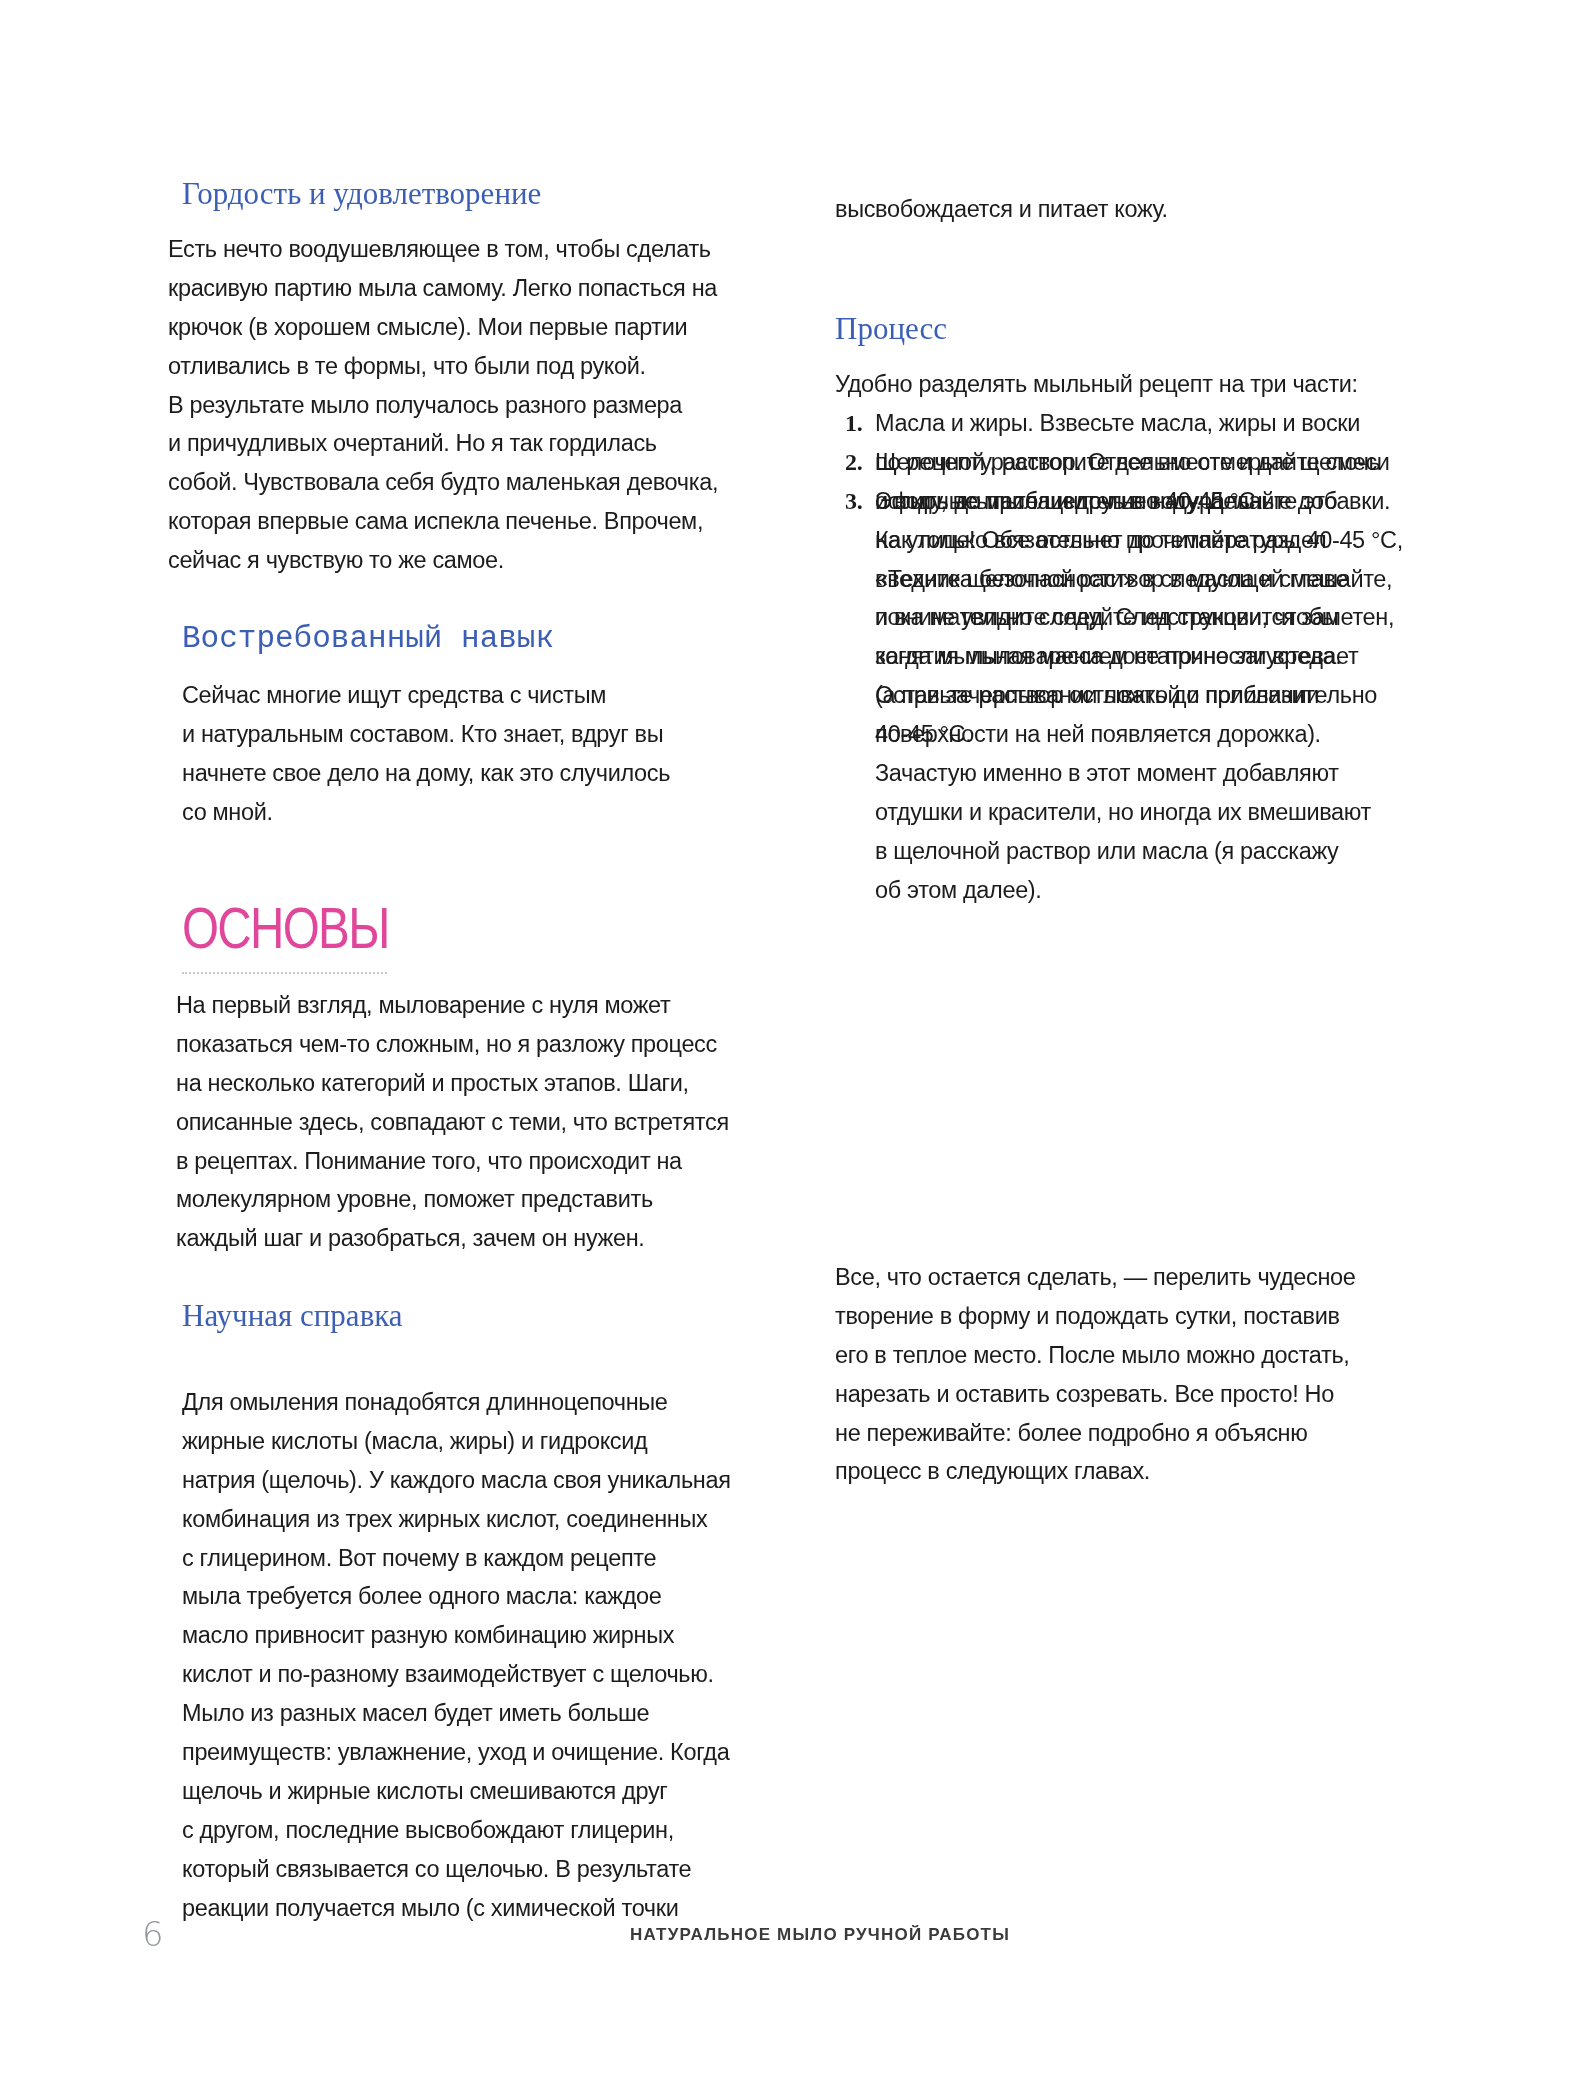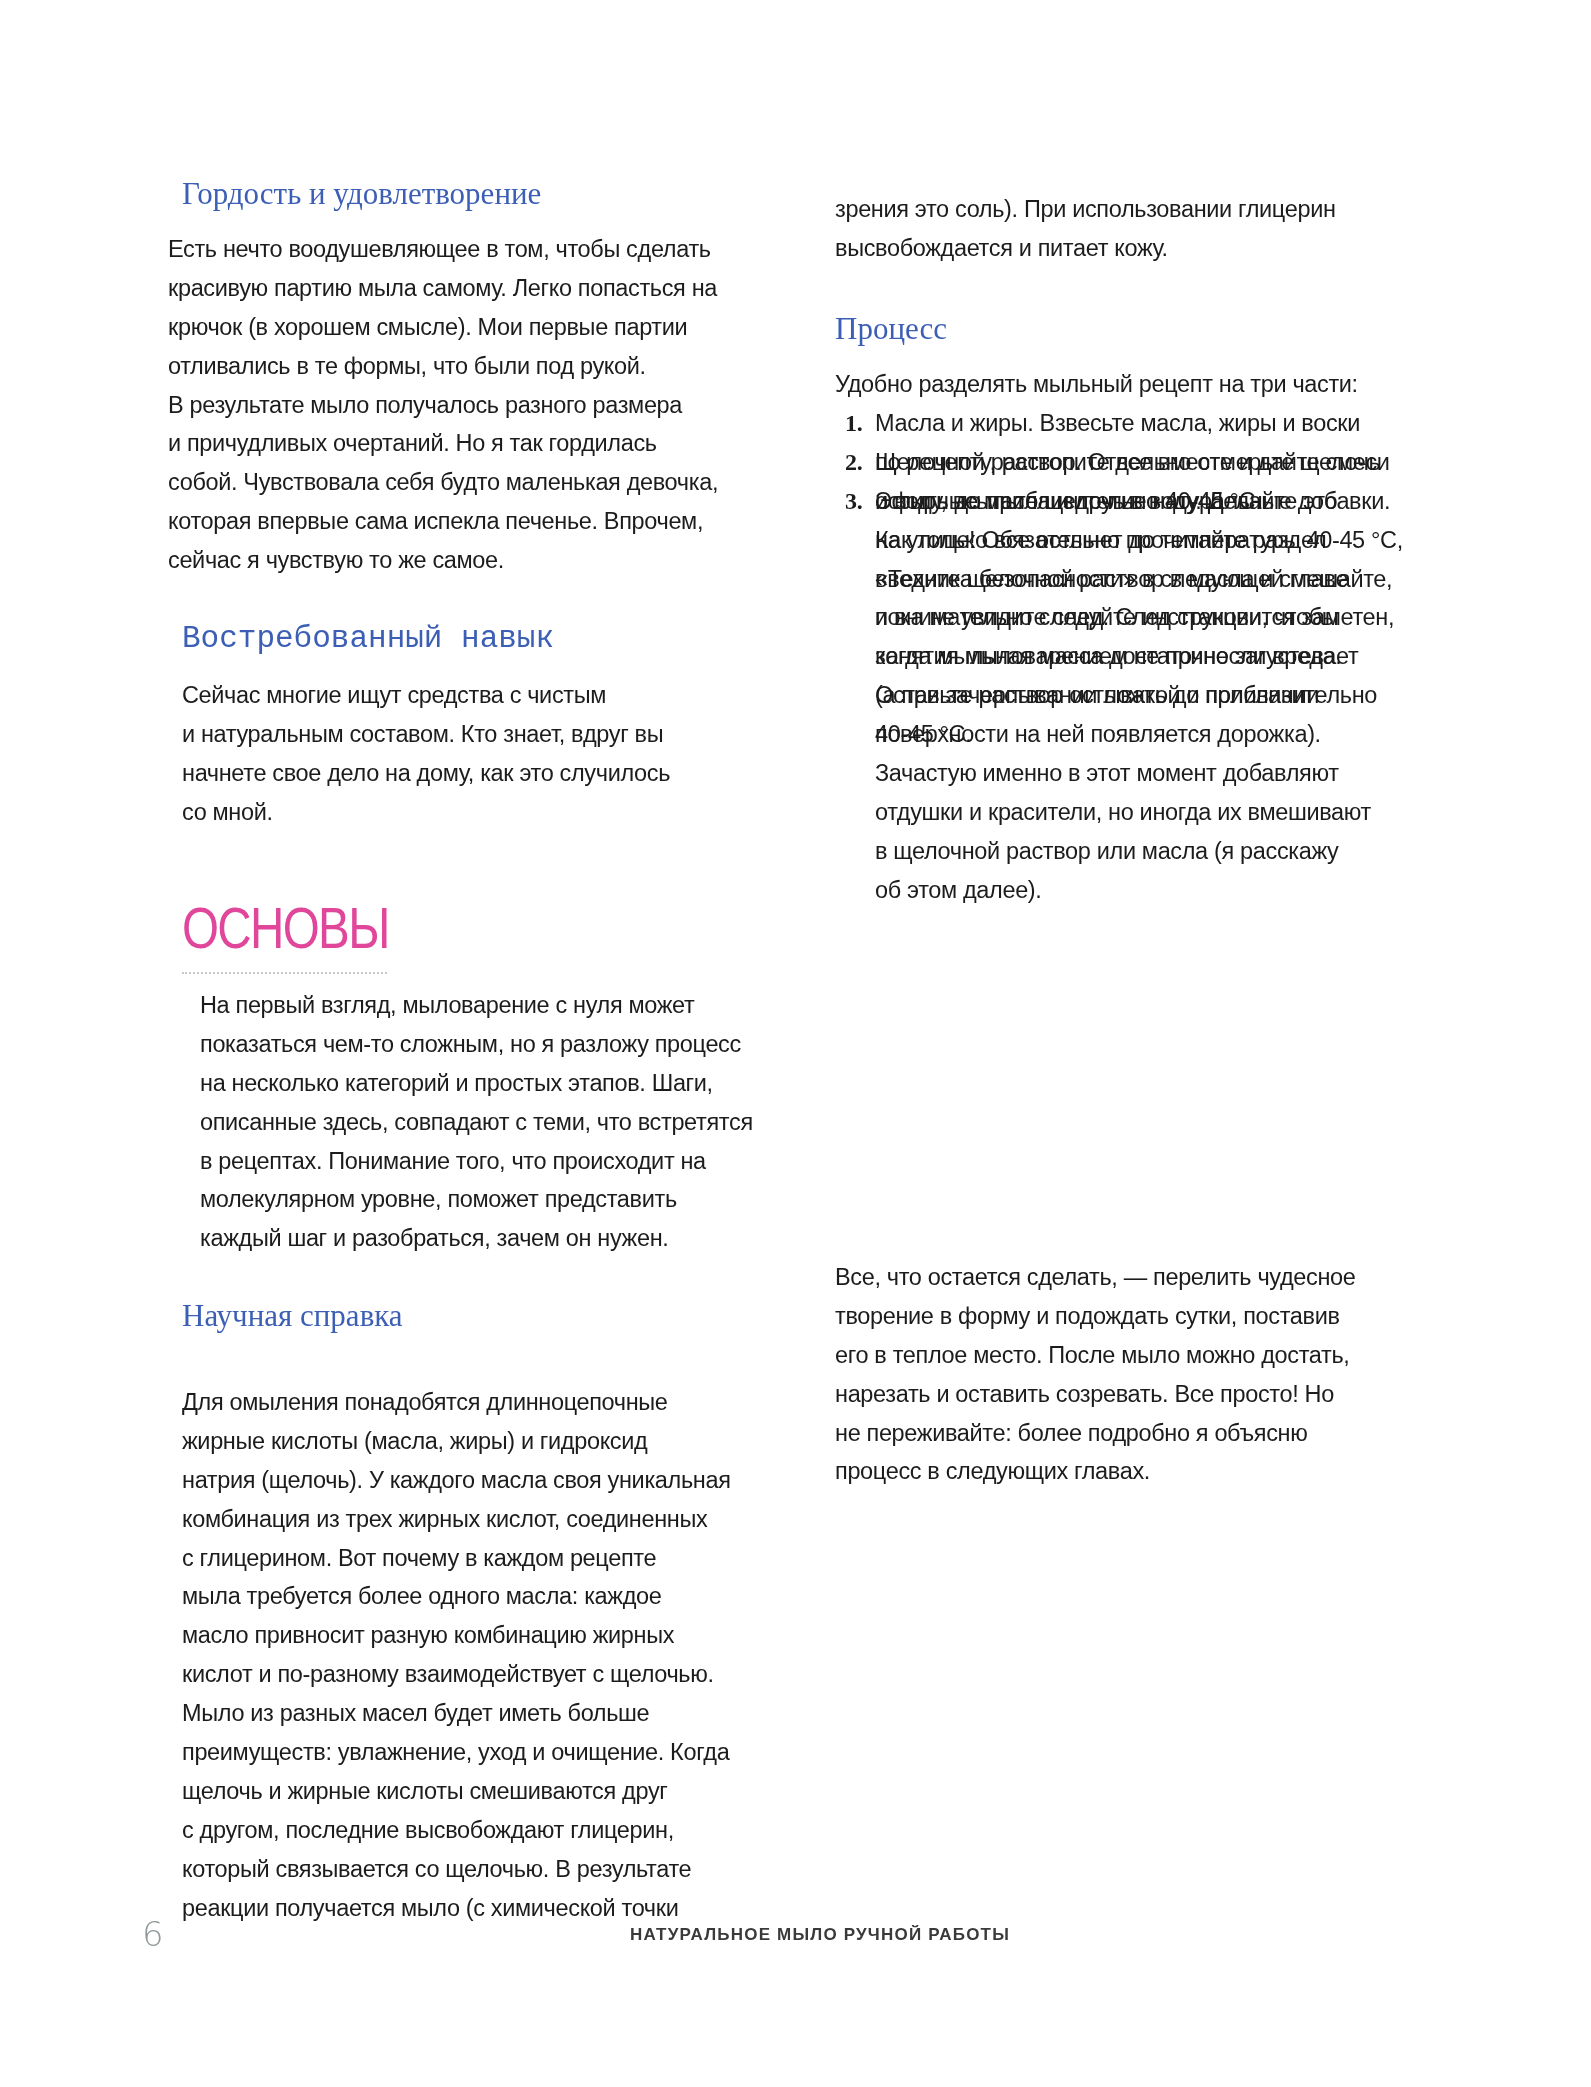--- a/index.html
+++ b/index.html
@@ -63,21 +63,21 @@
   <div class="abs h2" style="left:182px; top:619px;font-family:Liberation Mono, monospace;">Востребованный навык</div>
   <div class="abs body" style="left:182px; top:676px;">
     <div>Сейчас многие ищут средства с чистым</div>
     <div>и натуральным составом. Кто знает, вдруг вы</div>
     <div>начнете свое дело на дому, как это случилось</div>
     <div>со мной.</div>
   </div>
 
   <div class="abs chapter" style="left:182px; top:898px;">ОСНОВЫ</div>
   <div class="abs dots" style="left:182px; top:972px;"></div>
-  <div class="abs body" style="left:200px; top:986px;">
+  <div class="abs body" style="left:176px; top:986px;">
     <div>На первый взгляд, мыловарение с нуля может</div>
     <div>показаться чем-то сложным, но я разложу процесс</div>
     <div>на несколько категорий и простых этапов. Шаги,</div>
     <div>описанные здесь, совпадают с теми, что встретятся</div>
     <div>в рецептах. Понимание того, что происходит на</div>
     <div>молекулярном уровне, поможет представить</div>
     <div>каждый шаг и разобраться, зачем он нужен.</div>
   </div>
 
   <div class="abs h2" style="left:182px; top:1296px;">Научная справка</div>
@@ -92,21 +92,20 @@
     <div>кислот и по-разному взаимодействует с щелочью.</div>
     <div>Мыло из разных масел будет иметь больше</div>
     <div>преимуществ: увлажнение, уход и очищение. Когда</div>
     <div>щелочь и жирные кислоты смешиваются друг</div>
     <div>с другом, последние высвобождают глицерин,</div>
     <div>который связывается со щелочью. В результате</div>
     <div>реакции получается мыло (с химической точки</div>
   </div>
 
   <div class="abs body" style="left:835px; top:190px;">
-    <div>зрения это соль). При использовании глицерин</div>
     <div>высвобождается и питает кожу.</div>
   </div>
 
   <div class="abs h2" style="left:835px; top:309px;">Процесс</div>
   <div class="abs body" style="left:835px; top:365px;">
     <div>Удобно разделять мыльный рецепт на три части:</div>
   </div>
 
   <div class="abs body list" style="left:875px; top:404px;">
     <div class="li">

